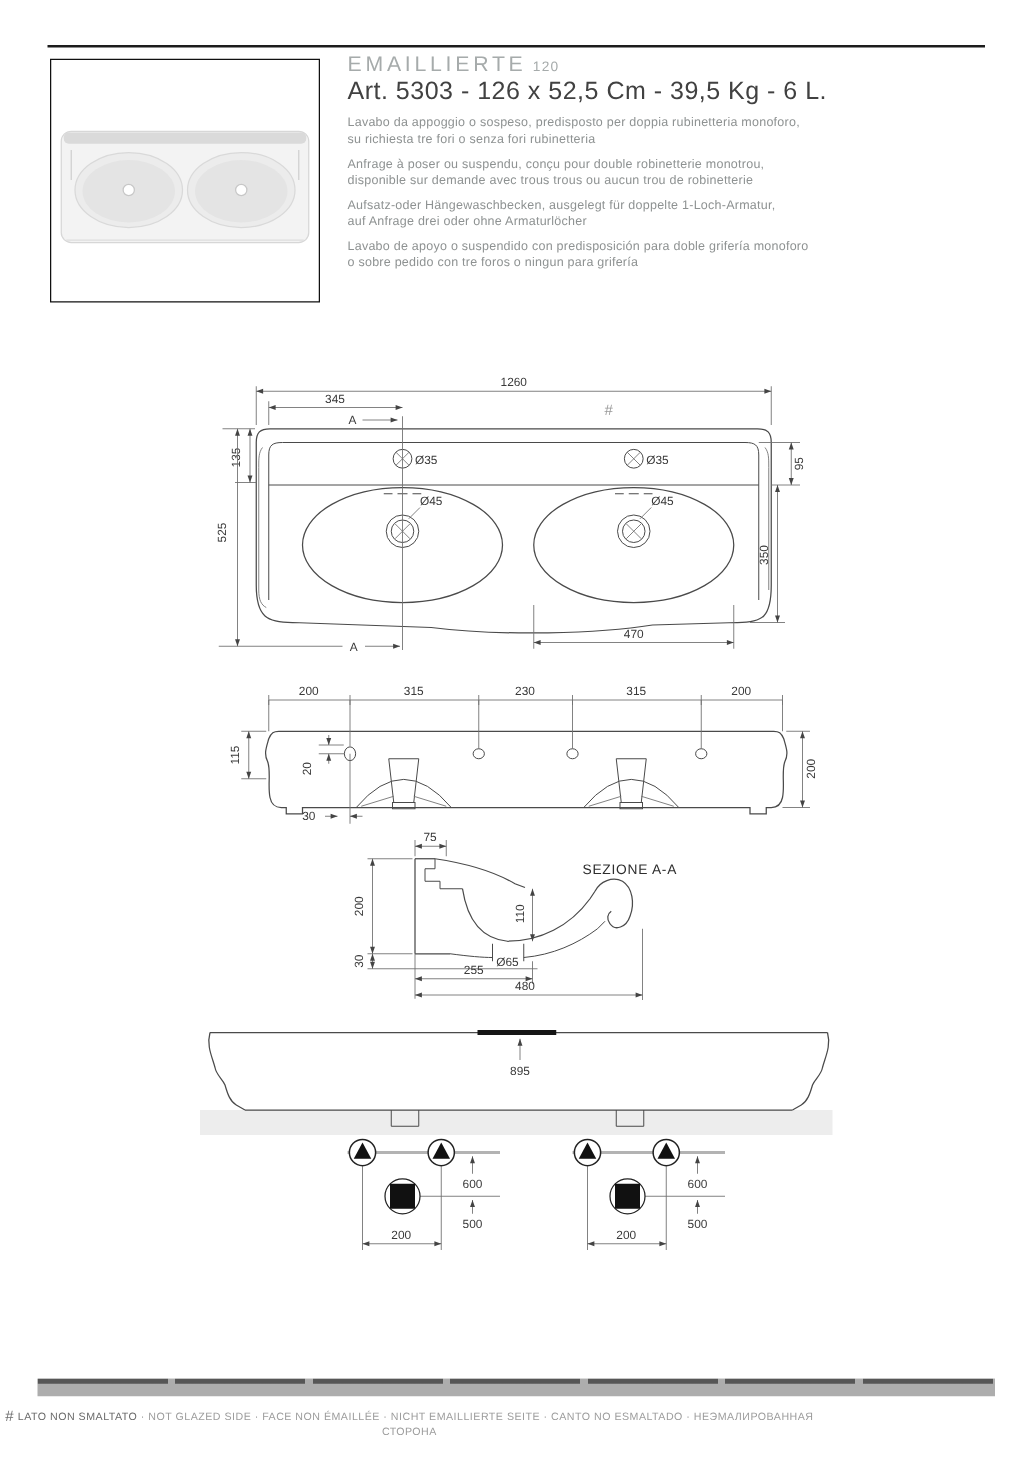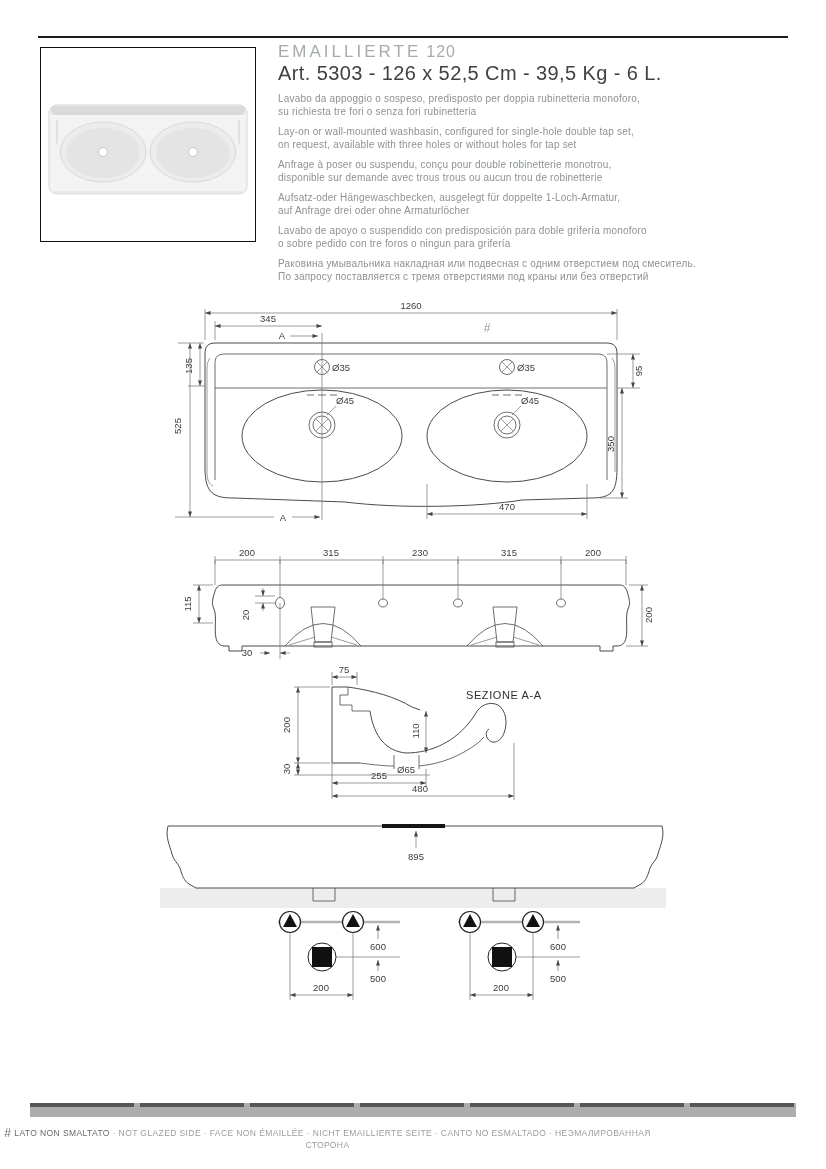--- a/index.html
+++ b/index.html
@@ -4,21 +4,21 @@
 <style>
   html,body{margin:0;padding:0;}
   body{width:826px;height:1169px;background:#ffffff;position:relative;
        font-family:"Liberation Sans",sans-serif;overflow:hidden;}
   
   .rule{position:absolute;left:38px;top:36px;width:750px;height:2px;background:#1c1c1c;}
   .photo-box{position:absolute;left:40px;top:47px;width:214px;height:193px;
              border:1.5px solid #101010;background:#fff;}
   .series{position:absolute;left:278px;top:42px;font-size:17px;letter-spacing:3px;
           color:#a6abab;font-weight:400;}
-  .series small{font-size:16px;letter-spacing:1px;margin-left:5px;}
+  .series small{font-size:11px;letter-spacing:1px;margin-left:5px;}
   .artline{position:absolute;left:278px;top:62px;font-size:20px;color:#414141;
            font-weight:400;letter-spacing:0.4px;}
   .descs{position:absolute;left:278px;top:93px;width:500px;}
   .desc{font-size:10px;line-height:12.5px;color:#8e9292;margin:0 0 8px 0;letter-spacing:0.2px;}
   
   svg{position:absolute;overflow:visible;}
   svg text{font-family:"Liberation Sans",sans-serif;font-size:9.5px;fill:#3a3a3a;}
   .ln{fill:none;stroke:#4a4a4a;stroke-width:1;}
   .lt{fill:none;stroke:#4a4a4a;stroke-width:0.8;}
   .tn{fill:none;stroke:#707070;stroke-width:0.7;}
@@ -59,25 +59,23 @@
   </svg>
 </div>
 
 <div class="series">
   <span>EMAILLIERTE</span><small>120</small>
 </div>
 <div class="artline">Art. 5303 - 126 x 52,5 Cm - 39,5 Kg - 6 L.</div>
 
 <div class="descs">
   <p class="desc"><span>Lavabo da appoggio o sospeso, predisposto per doppia rubinetteria monoforo,</span><br><span>su richiesta tre fori o senza fori rubinetteria</span></p>
-  <p class="desc"><span>Lay-on or wall-mounted washbasin, configured for single-hole double tap set,</span><br><span>on request, available with three holes or without holes for tap set</span></p>
   <p class="desc"><span>Anfrage à poser ou suspendu, conçu pour double robinetterie monotrou,</span><br><span>disponible sur demande avec trous trous ou aucun trou de robinetterie</span></p>
   <p class="desc"><span>Aufsatz-oder Hängewaschbecken, ausgelegt für doppelte 1-Loch-Armatur,</span><br><span>auf Anfrage drei oder ohne Armaturlöcher</span></p>
   <p class="desc"><span>Lavabo de apoyo o suspendido con predisposición para doble grifería monoforo</span><br><span>o sobre pedido con tre foros o ningun para grifería</span></p>
-  <p class="desc"><span>Раковина умывальника накладная или подвесная с одним отверстием под смеситель.</span><br><span>По запросу поставляется с тремя отверстиями под краны или без отверстий</span></p>
 </div>
 
 <svg style="left:170px;top:296px;" width="480" height="245" viewBox="0 0 480 245">
   <defs>
     <marker id="ar1" viewBox="0 0 8 6" markerWidth="9" markerHeight="7" refX="7.5" refY="3" orient="auto-start-reverse">
       <path d="M0.5,0.5 L7.5,3 L0.5,5.5 Z" fill="#444"></path>
     </marker>
   </defs>
 
   <path class="ln" d="M35,58 C35,50 38,47 46,47 L436,47 C444,47 447,50 447,58 L447,172 C447,198 440,202 420,202 L352,204 C310,211 230,213 175,206 L64,202 C44,202 35,198 35,172 Z"></path>

